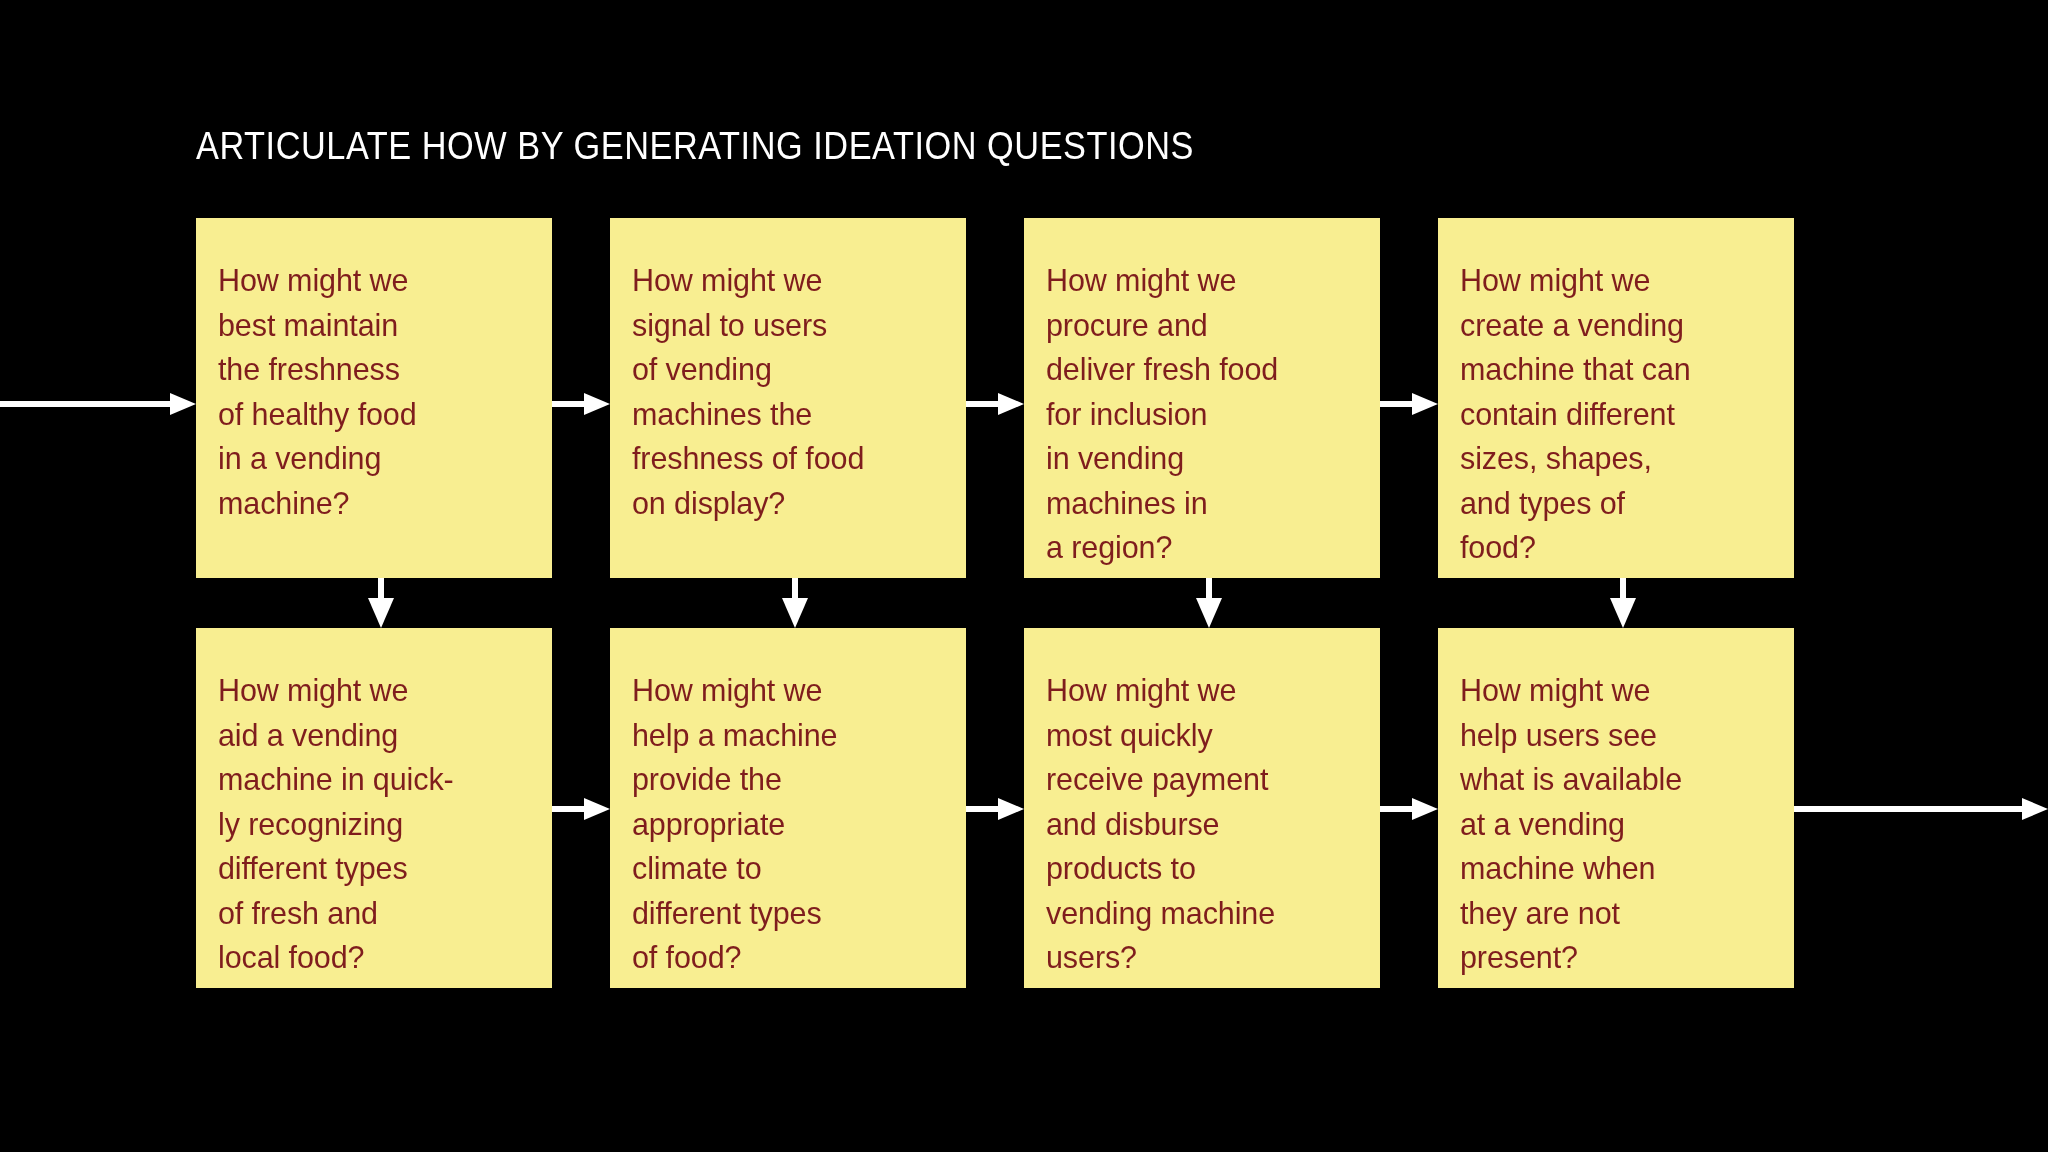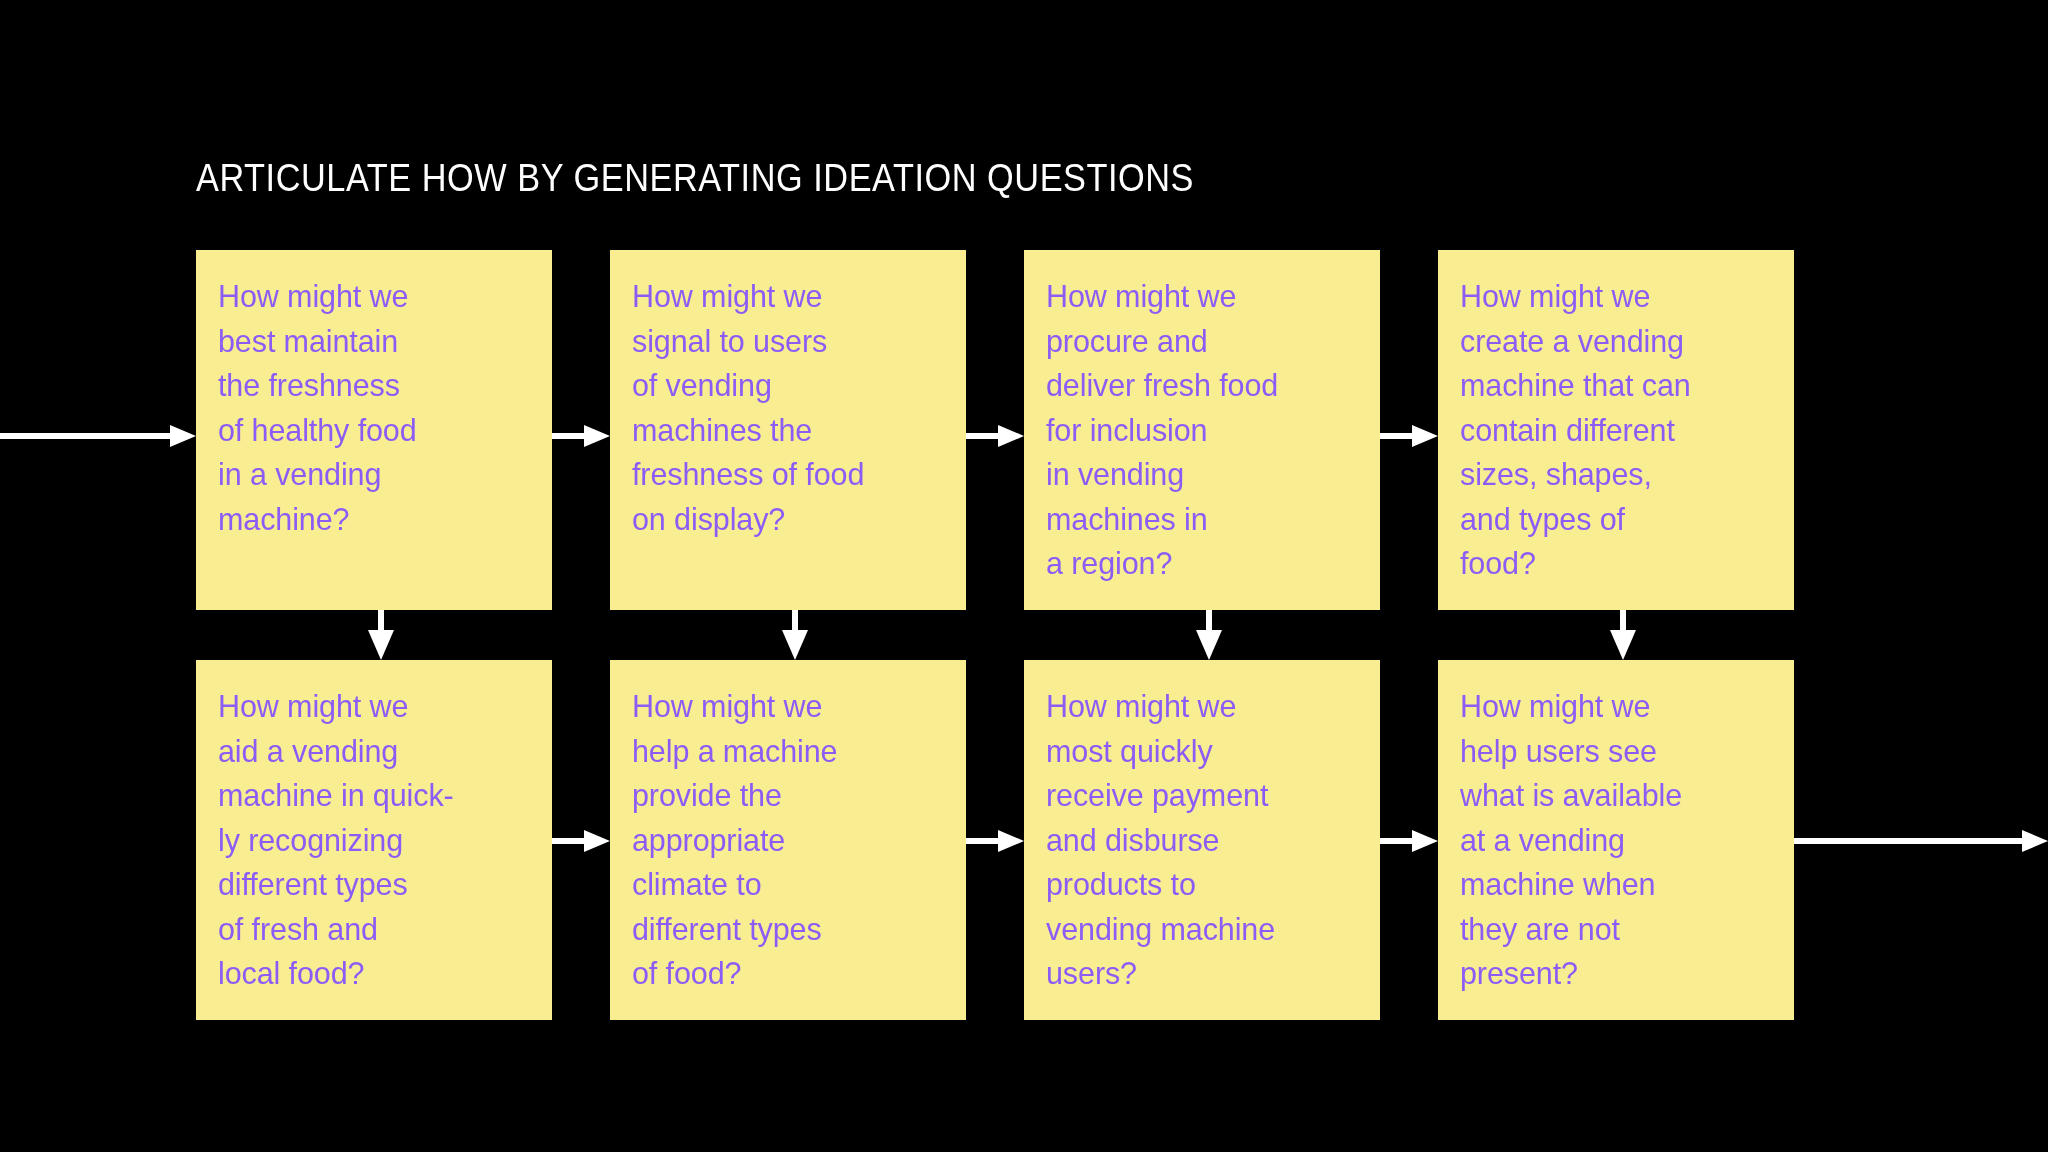--- a/index.html
+++ b/index.html
@@ -3,43 +3,43 @@
 <meta charset="utf-8">
 <style>
   * { margin:0; padding:0; box-sizing:border-box; }
   html,body { background:#000; }
   body {
     width:2048px; height:1152px;
     position:relative;
     overflow:hidden;
     font-family:"Liberation Sans", sans-serif;
   }
-  #stage { position:absolute; inset:0; background:#000;margin-top:32px; }
+  #stage { position:absolute; inset:0; background:#000; }
 
   .title {
     position:absolute;
     left:196px; top:124px;
     font-family:"Liberation Sans", sans-serif;
     font-size:39px;
     letter-spacing:0.6px;
     color:#ffffff;
     font-weight:400;
     transform:scaleX(0.88);
     transform-origin:left center;
     white-space:nowrap;
   }
 
   .card {
     position:absolute;
     background:#f8ee91;
-    color:#8b5cf6;
+    color:#7f1d1d;
     font-size:30.5px;
     line-height:44.5px;
     font-weight:400;
-    padding:24px 0 0 22px;
+    padding:40px 0 0 22px;
     white-space:pre-line;
     letter-spacing:-0.1px;
   }
 
   
   .h-arrow { position:absolute; height:12px; }
   .h-arrow .shaft {
     position:absolute; left:0; top:3px;
     height:6px; background:#ffffff;
   }

